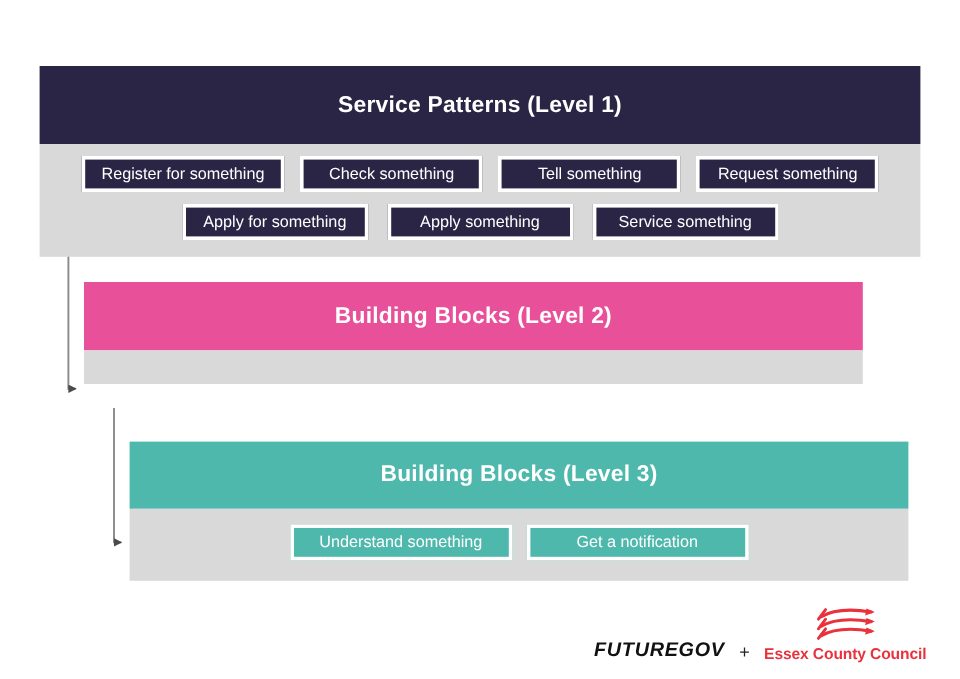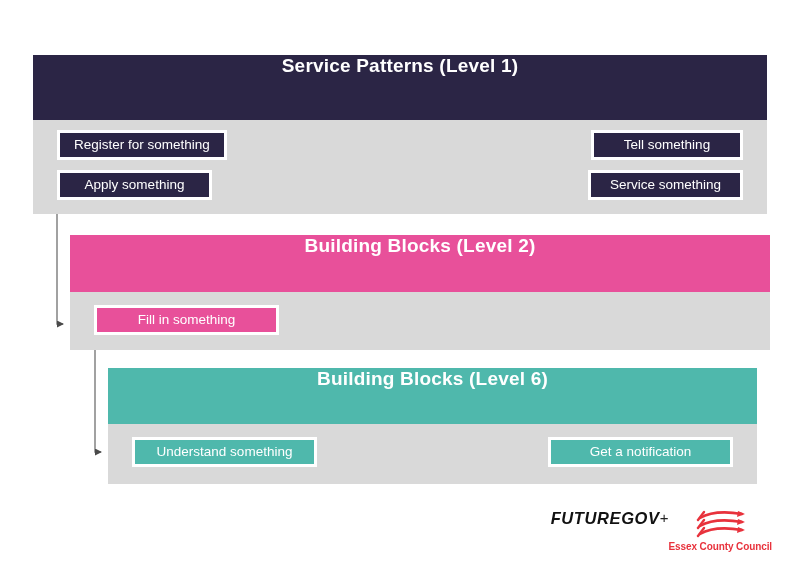--- a/index.html
+++ b/index.html
@@ -36,37 +36,38 @@
   .level {
     position: absolute;
     z-index: 2;
   }
 
   .level-header {
     box-sizing: border-box;
     width: 100%;
     height: 64px;
     display: flex;
+    align-items: center;
     justify-content: center;
     color: #ffffff;
     font-size: 19px;
     font-weight: bold;
     letter-spacing: 0.2px;
   }
 
   .level-body {
     box-sizing: border-box;
     width: 100%;
     background: #d9d9d9;
     padding: 6px 0 8px 0;
   }
 
   .pill-row {
     display: flex;
-    justify-content: space-between;
+    justify-content: center;
     align-items: center;
     gap: 12px;
     padding: 5px 24px;
   }
 
   .pill {
     box-sizing: border-box;
     border: 3px solid #ffffff;
     color: #ffffff;
     font-size: 13.5px;
@@ -91,21 +92,21 @@
   #level1 .pill         { background: #2b2545; }
   #level1 .pill-row-a   { gap: 13px; }
   #level1 .pill-row-a .pill { min-width: 152px; }
   #level1 .pill-row-b   { gap: 16px; }
   #level1 .pill-row-b .pill { min-width: 155px; }
 
   
   #level2 {
     left: 70px;
     top: 235px;
-    width: 700px;
+    width: 649px;
   }
   #level2 .level-header { background: #e8509a; height: 57px; }
   #level2 .level-body   { padding: 8px 0 10px 0; }
   #level2 .pill         { background: #e8509a; }
   #level2 .pill-row     { gap: 16px; }
   #level2 .pill-row .pill { min-width: 185px; }
 
   
   #level3 {
     left: 108px;
@@ -117,21 +118,22 @@
   #level3 .pill         { background: #4fb8ac; }
   #level3 .pill-row     { }
   #level3 .pill-row .pill { min-width: 185px; }
 
   
   .footer {
     position: absolute;
     right: 28px;
     bottom: 14px;
     display: flex;
-    align-items: flex-start;
+    align-items: flex-end;
+    gap: 12px;
     z-index: 3;
   }
   .futuregov-wordmark {
     font-family: "Liberation Sans", sans-serif;
     font-weight: bold;
     font-style: italic;
     font-size: 16.5px;
     letter-spacing: 0.6px;
     color: #111111;
   }
@@ -141,21 +143,21 @@
     font-weight: normal;
   }
   .essex-logo {
     display: flex;
     flex-direction: column;
     align-items: center;
     gap: 2px;
   }
   .essex-mark { display: block; }
   .essex-name {
-    font-size: 10px;
+    font-size: 13px;
     font-weight: bold;
     color: #e8323c;
     letter-spacing: -0.1px;
     white-space: nowrap;
   }
 </style>
 </head>
 <body>
 
 <div class="canvas">
@@ -172,43 +174,45 @@
     <path d="M95,340 L95,452 L101,452" fill="none" stroke="#8a8a8a" stroke-width="1.6" marker-end="url(#arrowhead)"></path>
   </svg>
 
   <div class="level" id="level1">
     <div class="level-header">
       <span>Service Patterns (Level 1)</span>
     </div>
     <div class="level-body">
       <div class="pill-row pill-row-a">
         <div class="pill">Register for something</div>
+        <div class="pill">Check something</div>
         <div class="pill">Tell something</div>
+        <div class="pill">Request something</div>
       </div>
       <div class="pill-row pill-row-b">
+        <div class="pill">Apply for something</div>
         <div class="pill">Apply something</div>
         <div class="pill">Service something</div>
       </div>
     </div>
   </div>
 
   <div class="level" id="level2">
     <div class="level-header">
       <span>Building Blocks (Level 2)</span>
     </div>
     <div class="level-body">
       <div class="pill-row">
-        <div class="pill">Fill in something</div>
       </div>
     </div>
   </div>
 
   <div class="level" id="level3">
     <div class="level-header">
-      <span>Building Blocks (Level 6)</span>
+      <span>Building Blocks (Level 3)</span>
     </div>
     <div class="level-body">
       <div class="pill-row">
         <div class="pill">Understand something</div>
         <div class="pill">Get a notification</div>
       </div>
     </div>
   </div>
 
   <div class="footer">

